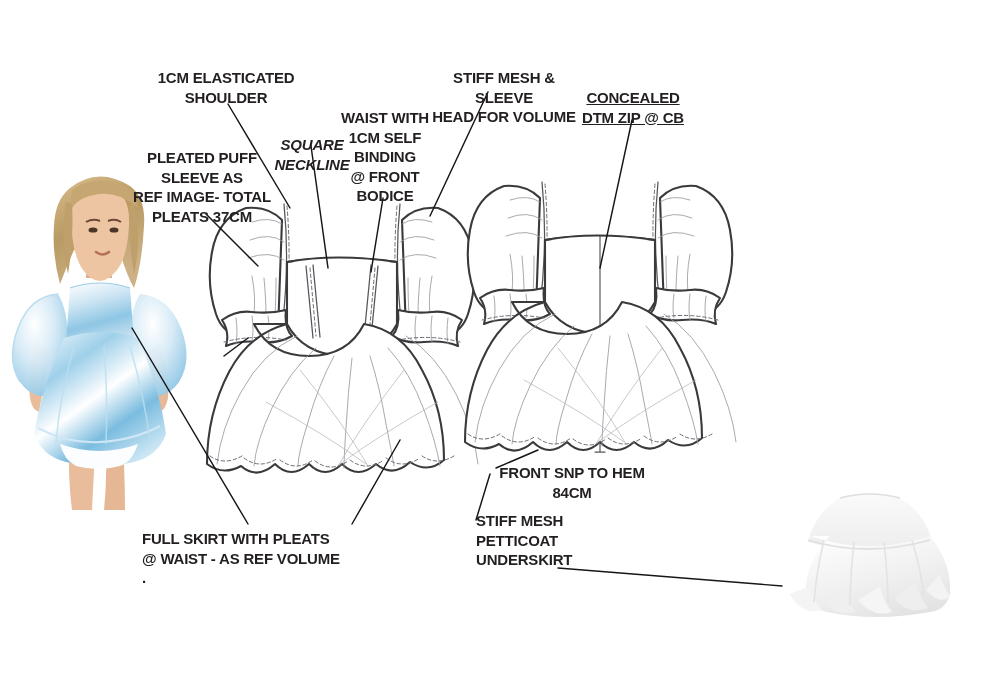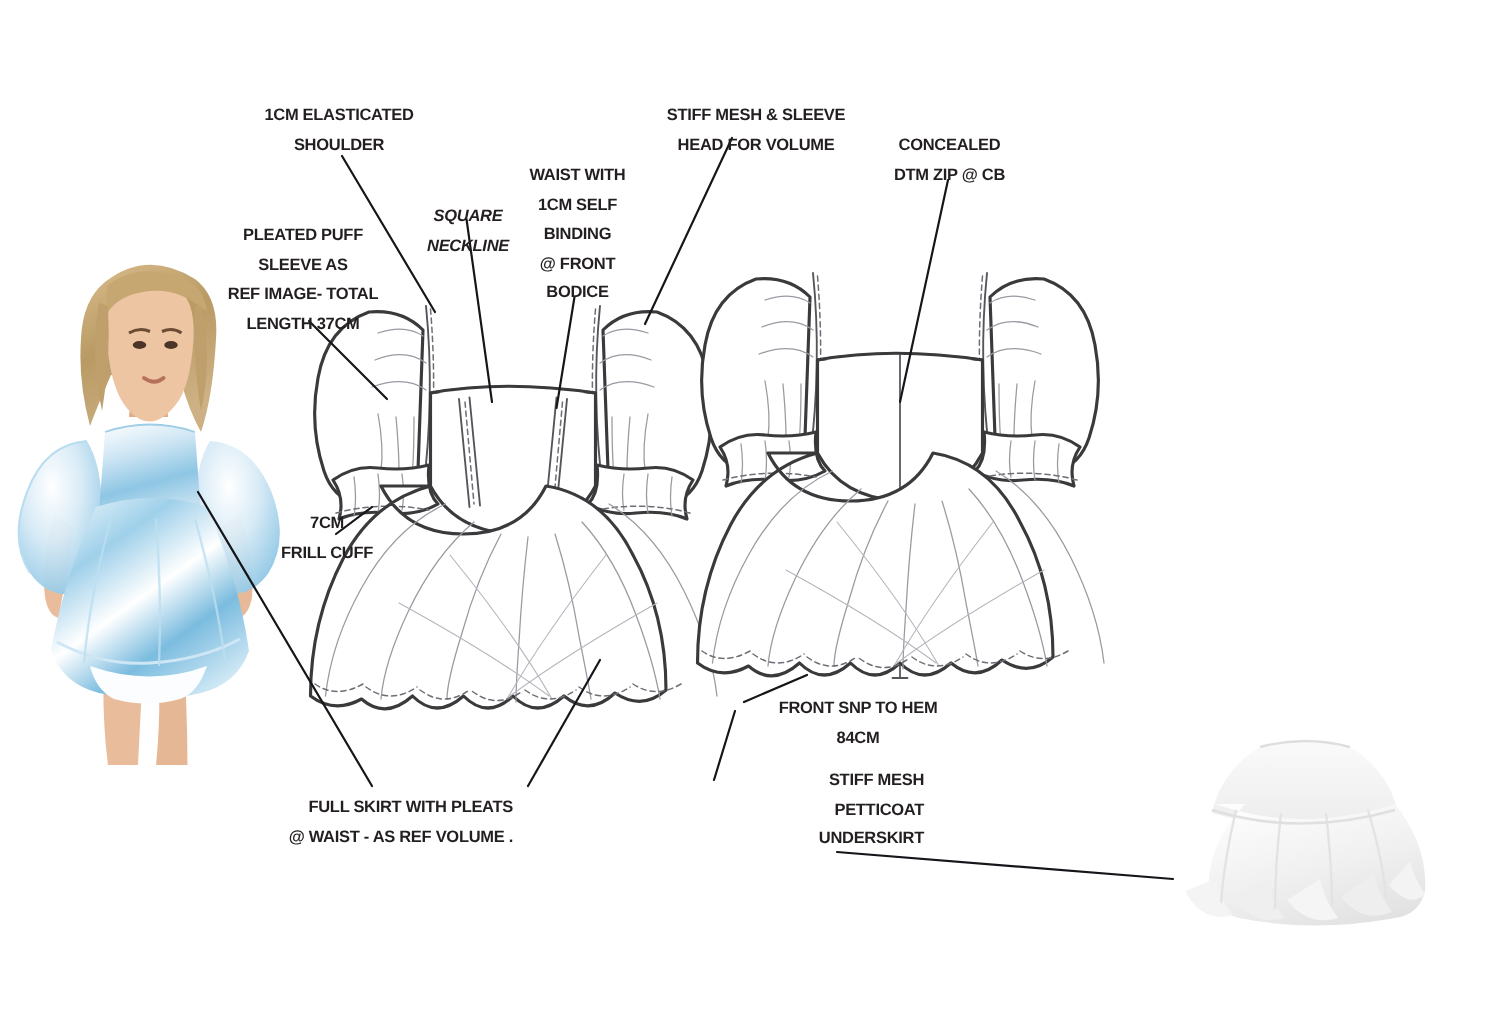--- a/index.html
+++ b/index.html
@@ -7,29 +7,29 @@
   body{
     width:990px;height:680px;position:relative;overflow:hidden;
     font-family:"Liberation Sans","DejaVu Sans",sans-serif;
     background:#ffffff;
   }
   #sheet{position:absolute;left:0;top:0;width:990px;height:680px;}
   .svglayer{position:absolute;left:0;top:0;width:990px;height:680px;}
   .anno{
     position:absolute;
     color:#231f20;
-    font-size:11px;
+    font-size:15px;
     font-weight:700;
     letter-spacing:-0.2px;
     line-height:19.5px;
     text-align:center;
     white-space:pre-line;
     user-select:none;
   }
-  .anno.left{text-align:right;}
+  .anno.left{text-align:left;}
   
   .photo{position:absolute;overflow:hidden;}
   #model-photo{left:8px;top:160px;width:185px;height:350px;}
   #petticoat-photo{left:762px;top:470px;width:215px;height:160px;}
 </style>
 </head>
 <body>
 
 <div id="sheet">
 
@@ -299,39 +299,37 @@
       <path class="lead" d="M558 568 L782 586"></path>
     </g>
   </svg>
 
   <div class="anno" style="left:146px;top:68px;width:160px;">1CM ELASTICATED
 SHOULDER</div>
 
   <div class="anno" style="left:126px;top:148px;width:152px;">PLEATED PUFF
 SLEEVE AS
 REF IMAGE- TOTAL
-LENGTH 37CM</div>
+PLEATS 37CM</div>
 
   <div class="anno" style="left:271px;top:135px;width:82px;font-style:italic;">SQUARE
 NECKLINE</div>
 
   <div class="anno" style="left:334px;top:108px;width:102px;">WAIST WITH
 1CM SELF
 BINDING
 @ FRONT
 BODICE</div>
 
   <div class="anno" style="left:427px;top:68px;width:154px;">STIFF MESH &amp; SLEEVE
 HEAD FOR VOLUME</div>
 
-  <div class="anno" style="left:576px;top:88px;width:114px;">CONCEALED
+  <div class="anno" style="left:576px;top:88px;width:114px;text-decoration:underline;">CONCEALED
 DTM ZIP @ CB</div>
 
-  <div class="anno" style="left:166px;top:340px;width:104px;">7CM
-FRILL CUFF</div>
 
   <div class="anno left" style="left:142px;top:529px;width:200px;">FULL SKIRT WITH PLEATS
 @ WAIST - AS REF VOLUME .</div>
 
 
   <div class="anno" style="left:498px;top:463px;width:148px;">FRONT SNP TO HEM
 84CM</div>
 
   <div class="anno left" style="left:476px;top:511px;width:140px;">STIFF MESH
 PETTICOAT

